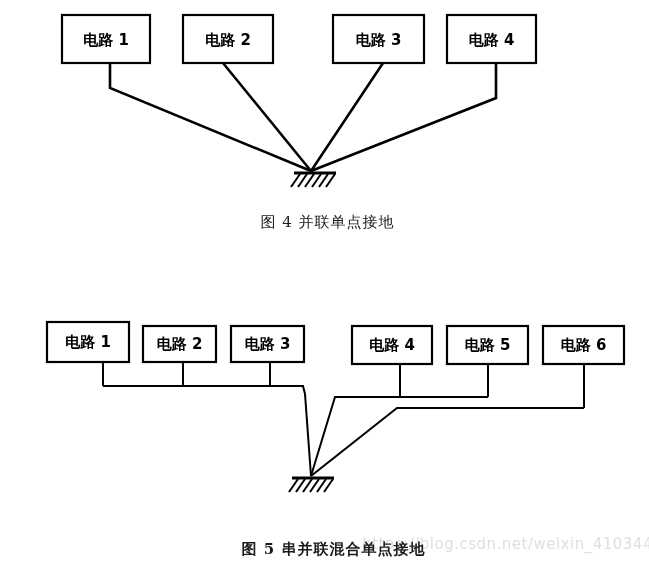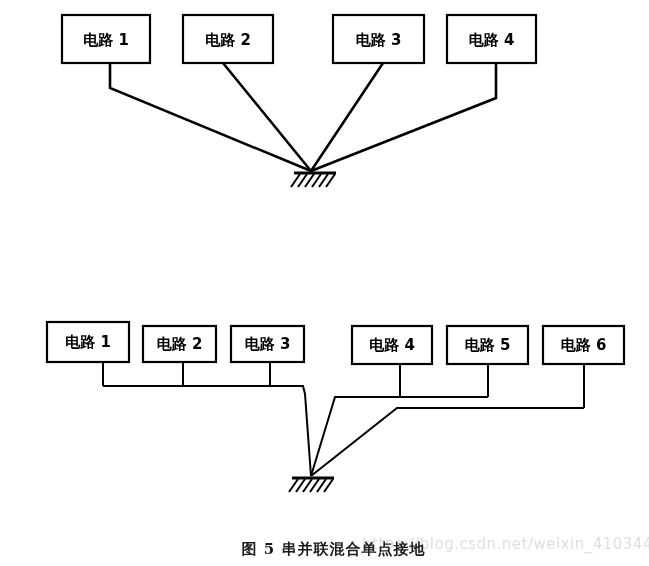--- a/index.html
+++ b/index.html
@@ -130,15 +130,16 @@
         <text class="box-label" x="267.5" y="349" text-anchor="middle">电路 3</text>
         <text class="box-label" x="392" y="350" text-anchor="middle">电路 4</text>
         <text class="box-label" x="487.5" y="350" text-anchor="middle">电路 5</text>
         <text class="box-label" x="583.5" y="350" text-anchor="middle">电路 6</text>
       </g>
     </g>
   </svg>
 
   <div class="watermark">https://blog.csdn.net/weixin_41034400</div>
 
+  <div class="caption" id="caption-fig4">图 4  并联单点接地</div>
   <div class="caption" id="caption-fig5">图 5  串并联混合单点接地</div>
 
 </div>
 
 </body></html>

